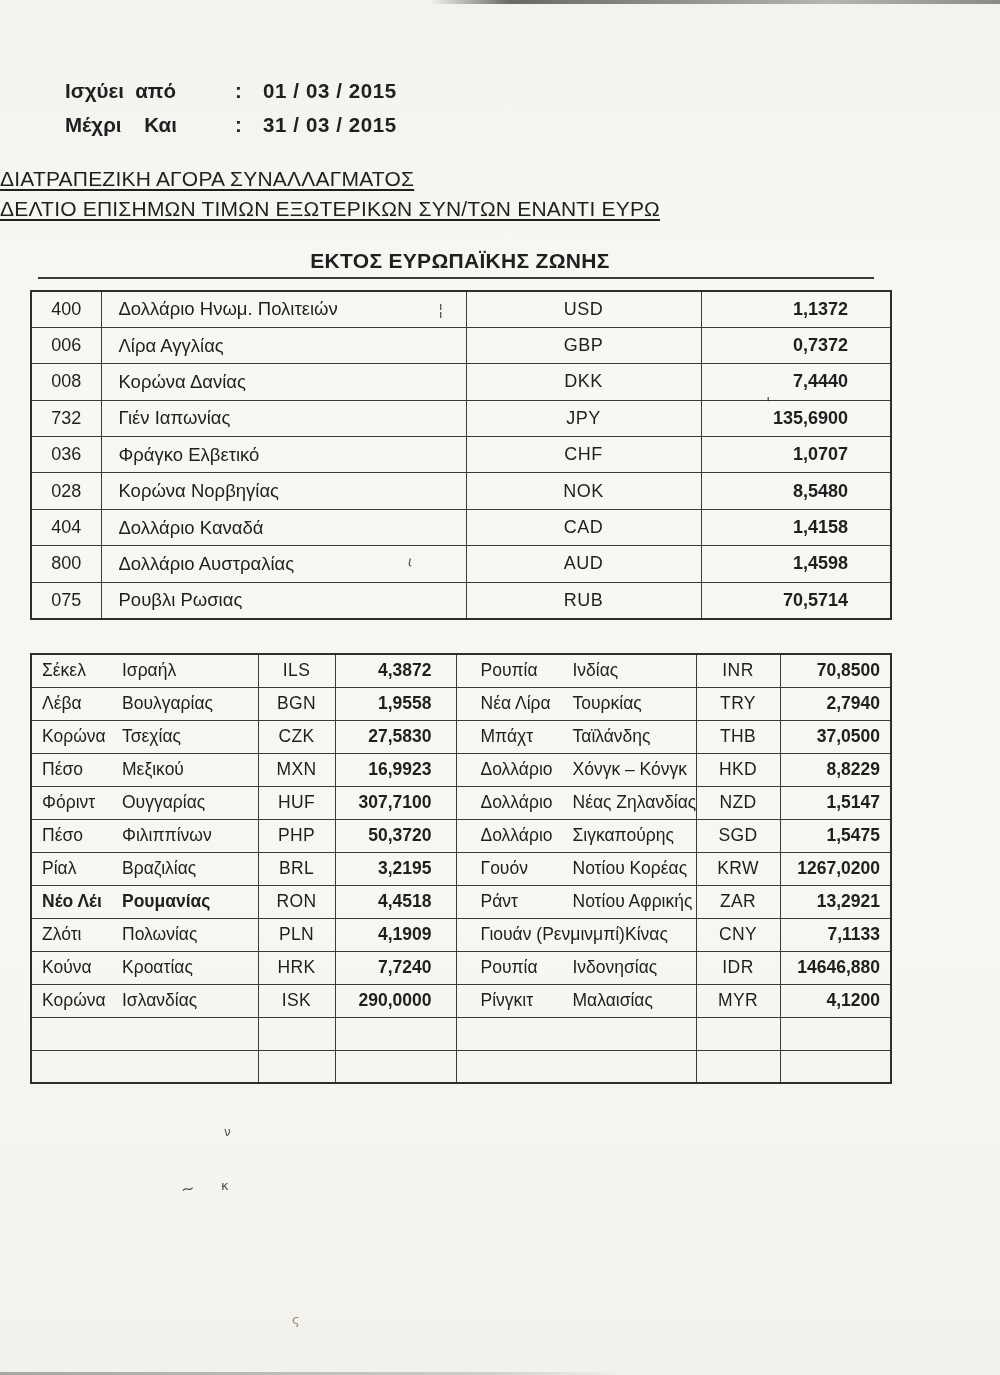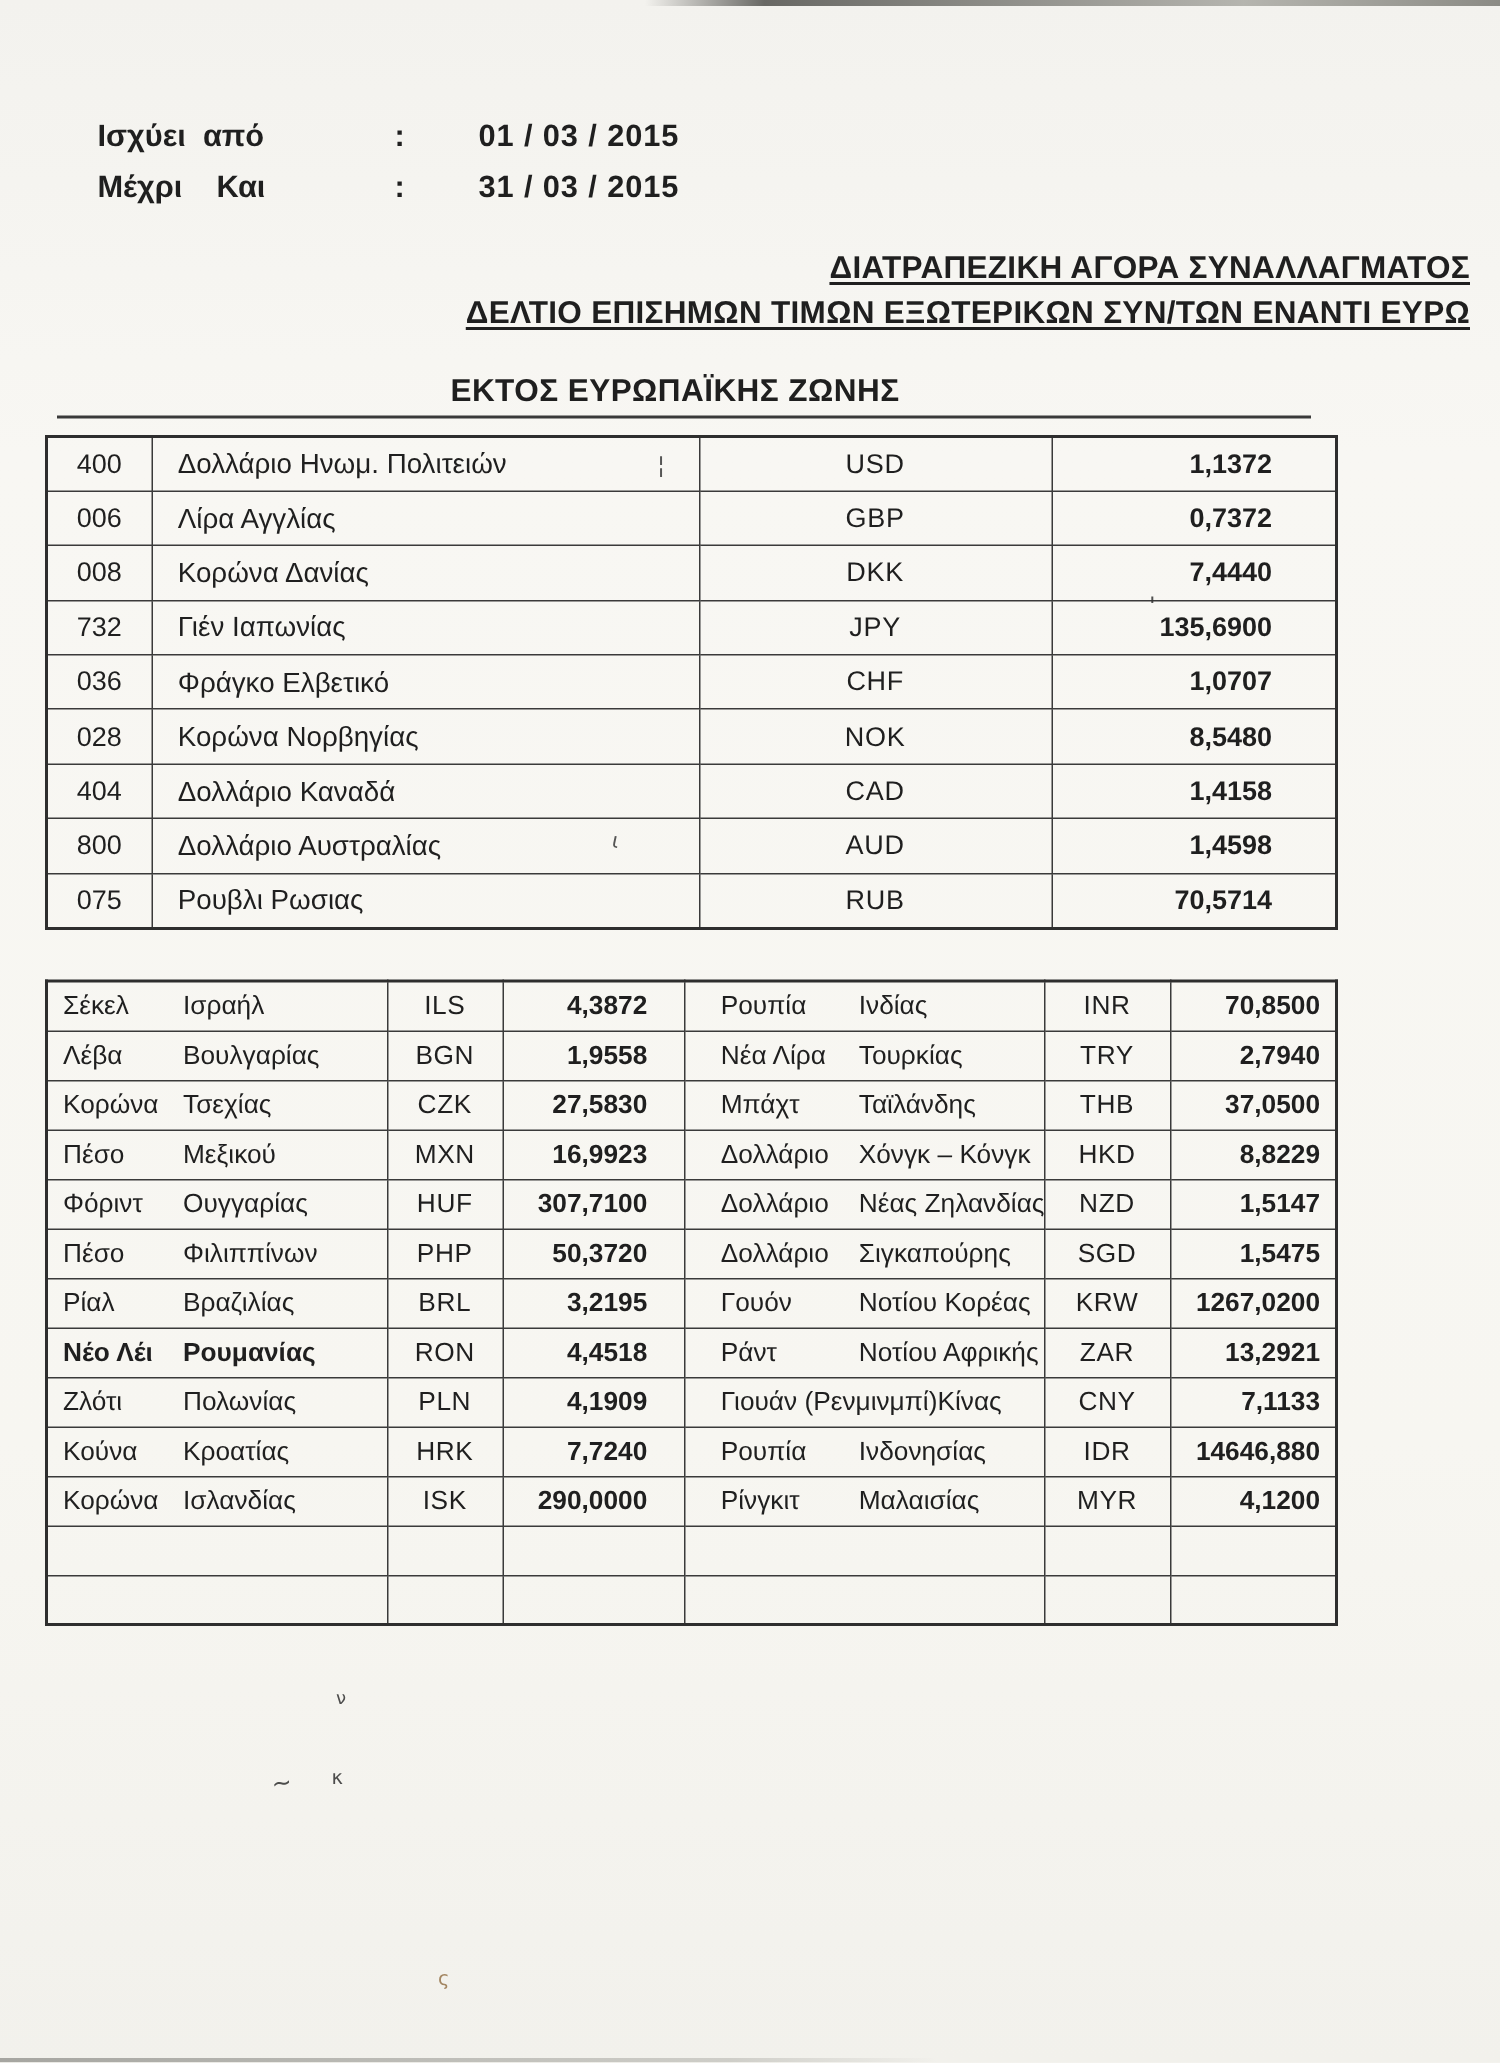--- a/index.html
+++ b/index.html
@@ -5,29 +5,29 @@
   html,body{margin:0;padding:0;background:#f4f3ef;}
   .page{position:relative;width:1000px;height:1375px;overflow:hidden;
         background:linear-gradient(180deg,#f3f2ee 0%,#f8f7f3 22%,#f7f6f1 70%,#f2f1ec 100%);
         font-family:"Liberation Sans","DejaVu Sans",sans-serif;color:#1f1f1f;}
   .edge-top{position:absolute;top:0;left:430px;right:0;height:4px;
         background:linear-gradient(90deg,rgba(90,90,85,0),rgba(80,80,76,.85) 14%,rgba(120,120,112,.5) 70%,rgba(95,95,88,.7));}
   .edge-bottom{position:absolute;bottom:0;left:0;width:625px;height:3px;
         background:linear-gradient(90deg,rgba(115,115,110,.6),rgba(140,140,133,.35) 78%,rgba(140,140,133,0));}
 
   .validity{position:absolute;left:65px;top:74px;font-weight:bold;font-size:20.5px;}
-  .v-line{display:flex;height:34px;align-items:center;white-space:pre;gap:28px;}
+  .v-line{display:flex;height:34px;align-items:center;white-space:pre;}
   .v-label{display:inline-block;width:170px;}
   .v-colon{display:inline-block;width:16px;}
   .v-date{display:inline-block;margin-left:12px;letter-spacing:.6px;}
 
-  .doc-titles{position:absolute;left:0;top:164px;width:980px;text-align:right;
-        font-size:21px;line-height:30px;letter-spacing:.2px;font-weight:bold;}
+  .doc-titles{position:absolute;left:0;top:164px;width:980px;text-align:left;
+        font-size:21px;line-height:30px;letter-spacing:.2px;}
   .doc-title{text-decoration:underline;text-underline-offset:3px;text-decoration-thickness:1.5px;}
-  .section-title{position:absolute;left:20px;top:249px;width:860px;text-align:center;
+  .section-title{position:absolute;left:30px;top:249px;width:860px;text-align:center;
         font-weight:bold;font-size:21px;letter-spacing:.3px;}
   .hrule{position:absolute;left:38px;top:277px;width:836px;height:2.2px;background:#3a3a3a;}
 
   .tbl{position:absolute;border-collapse:collapse;table-layout:fixed;border:2.5px solid #2e2e2e;}
   .tbl td{border:1.8px solid #3a3a3a;white-space:nowrap;overflow:hidden;}
 
   #main-table{left:30px;top:290px;width:860px;}
   #main-table tr{height:36.4px;}
   .cm-num{text-align:center;font-size:18px;}
   .cm-name{padding-left:17px;font-size:18.5px;}

